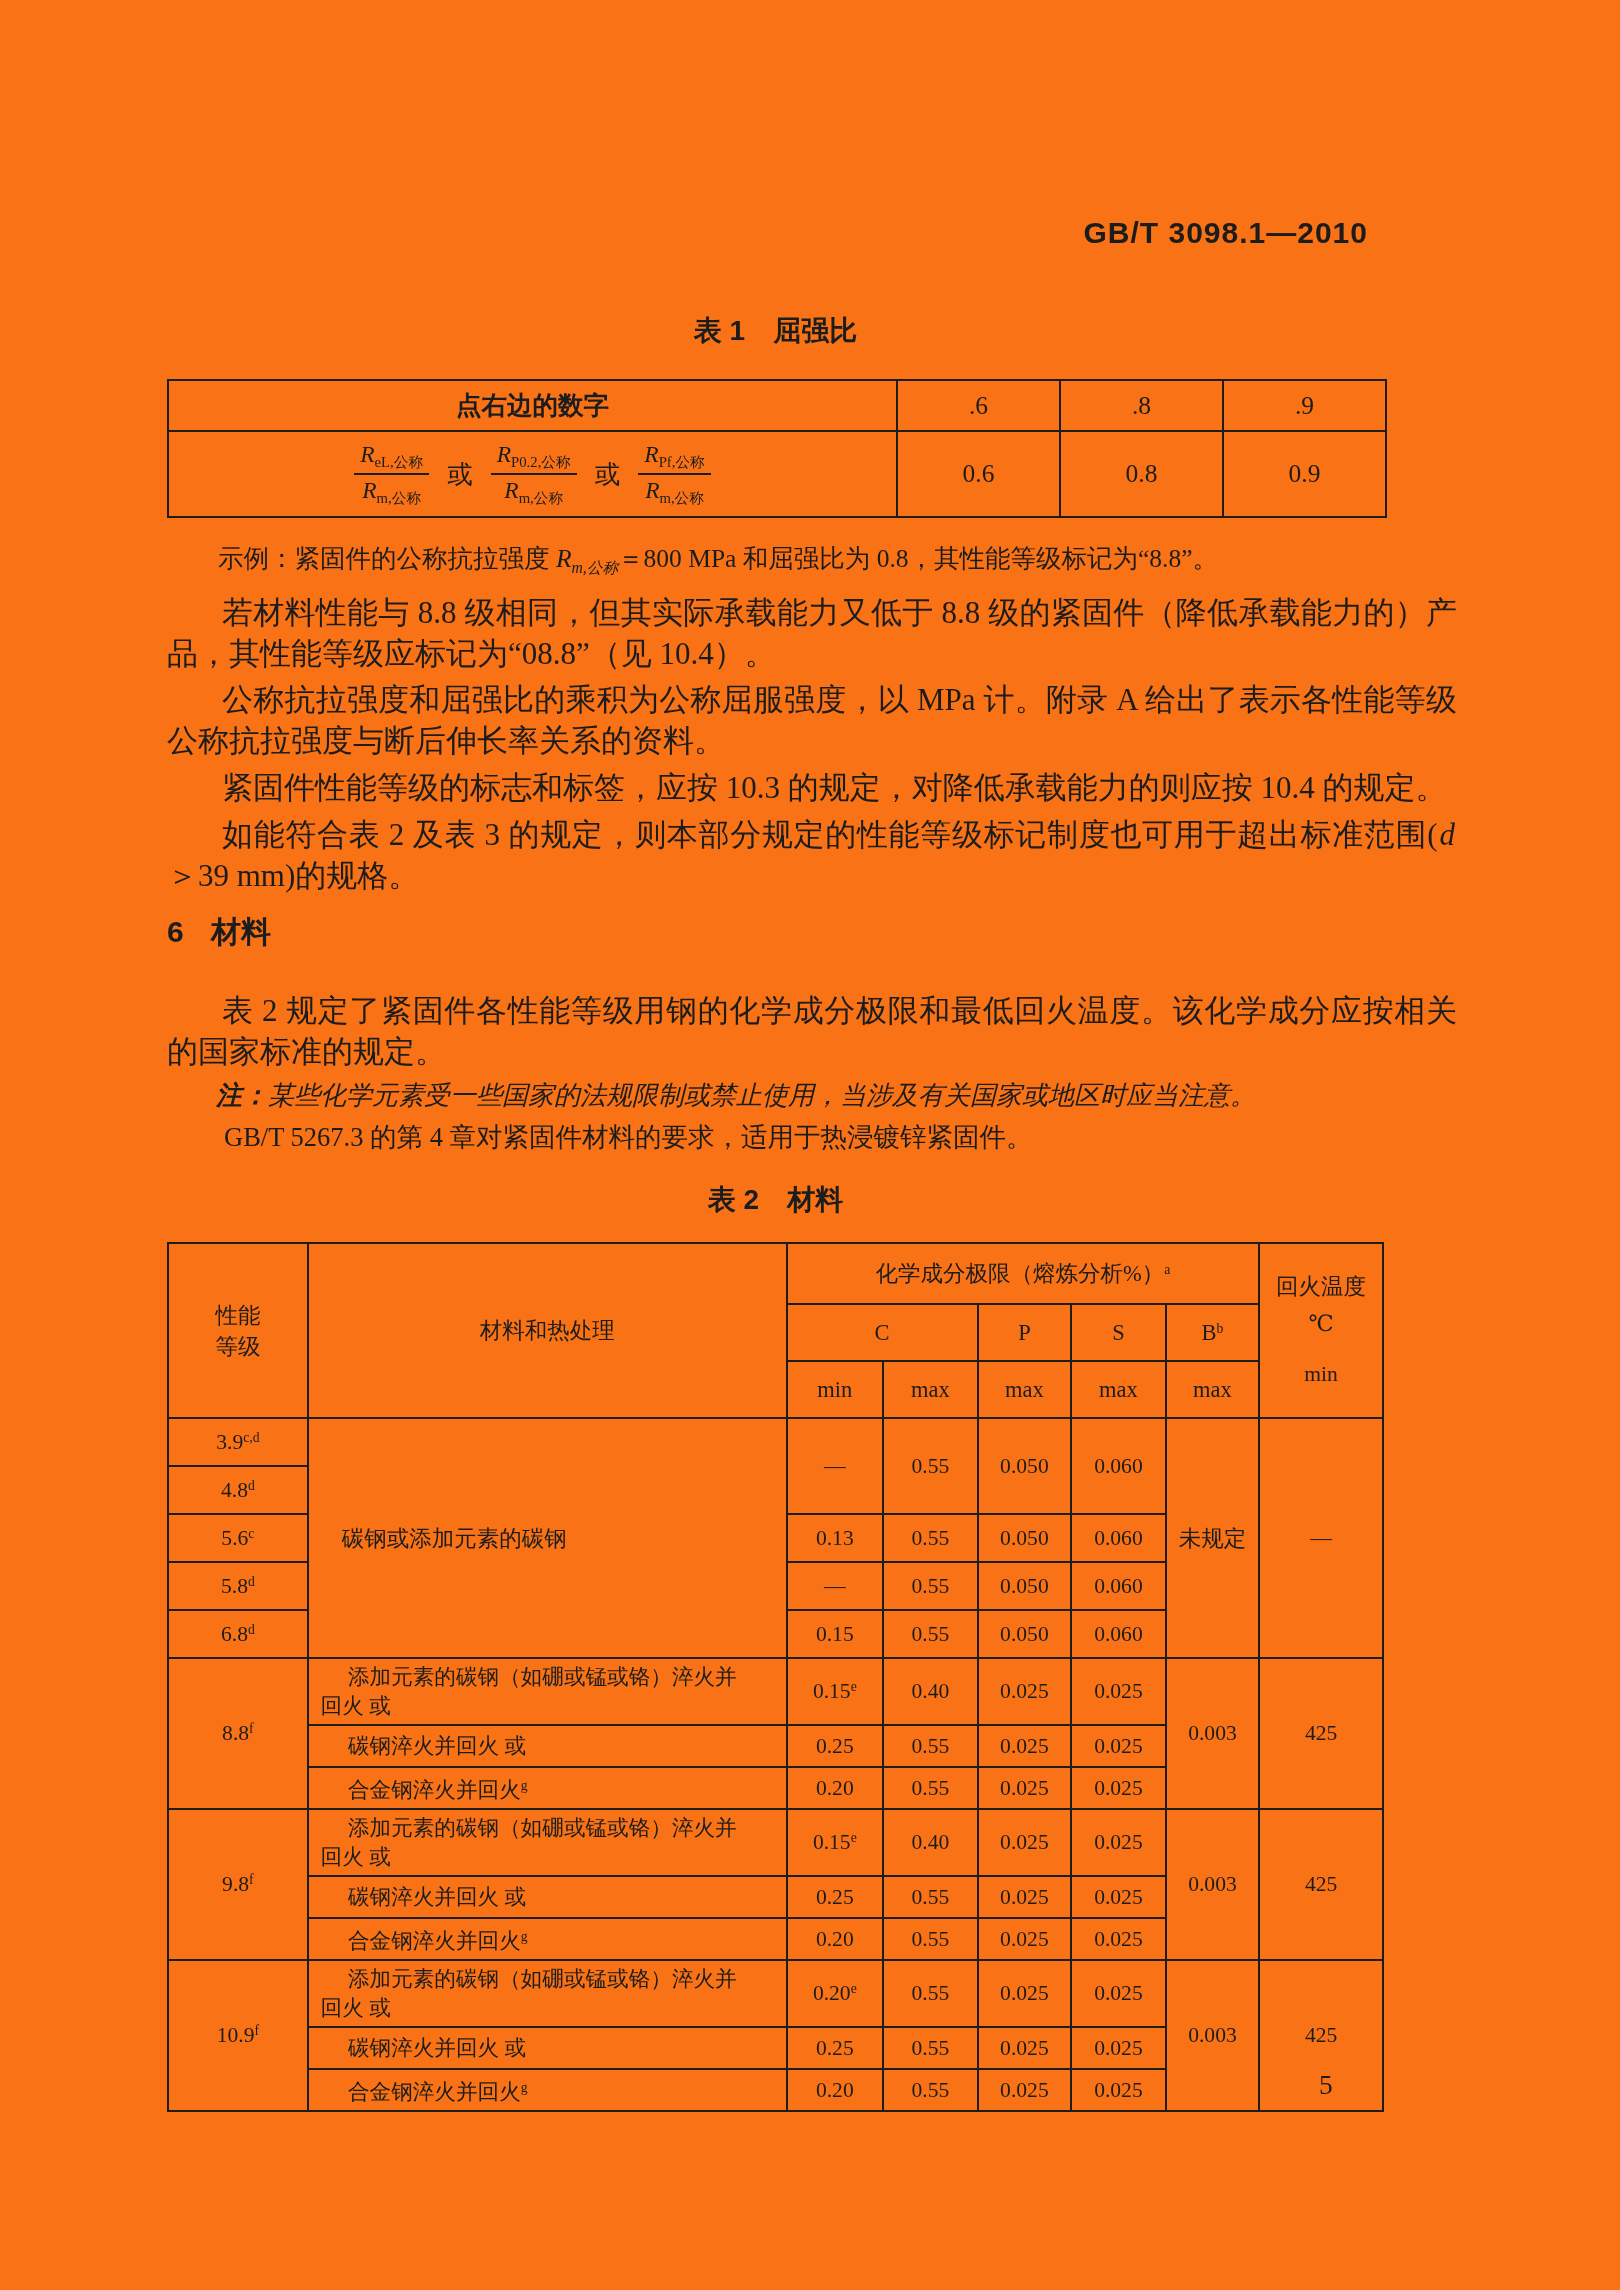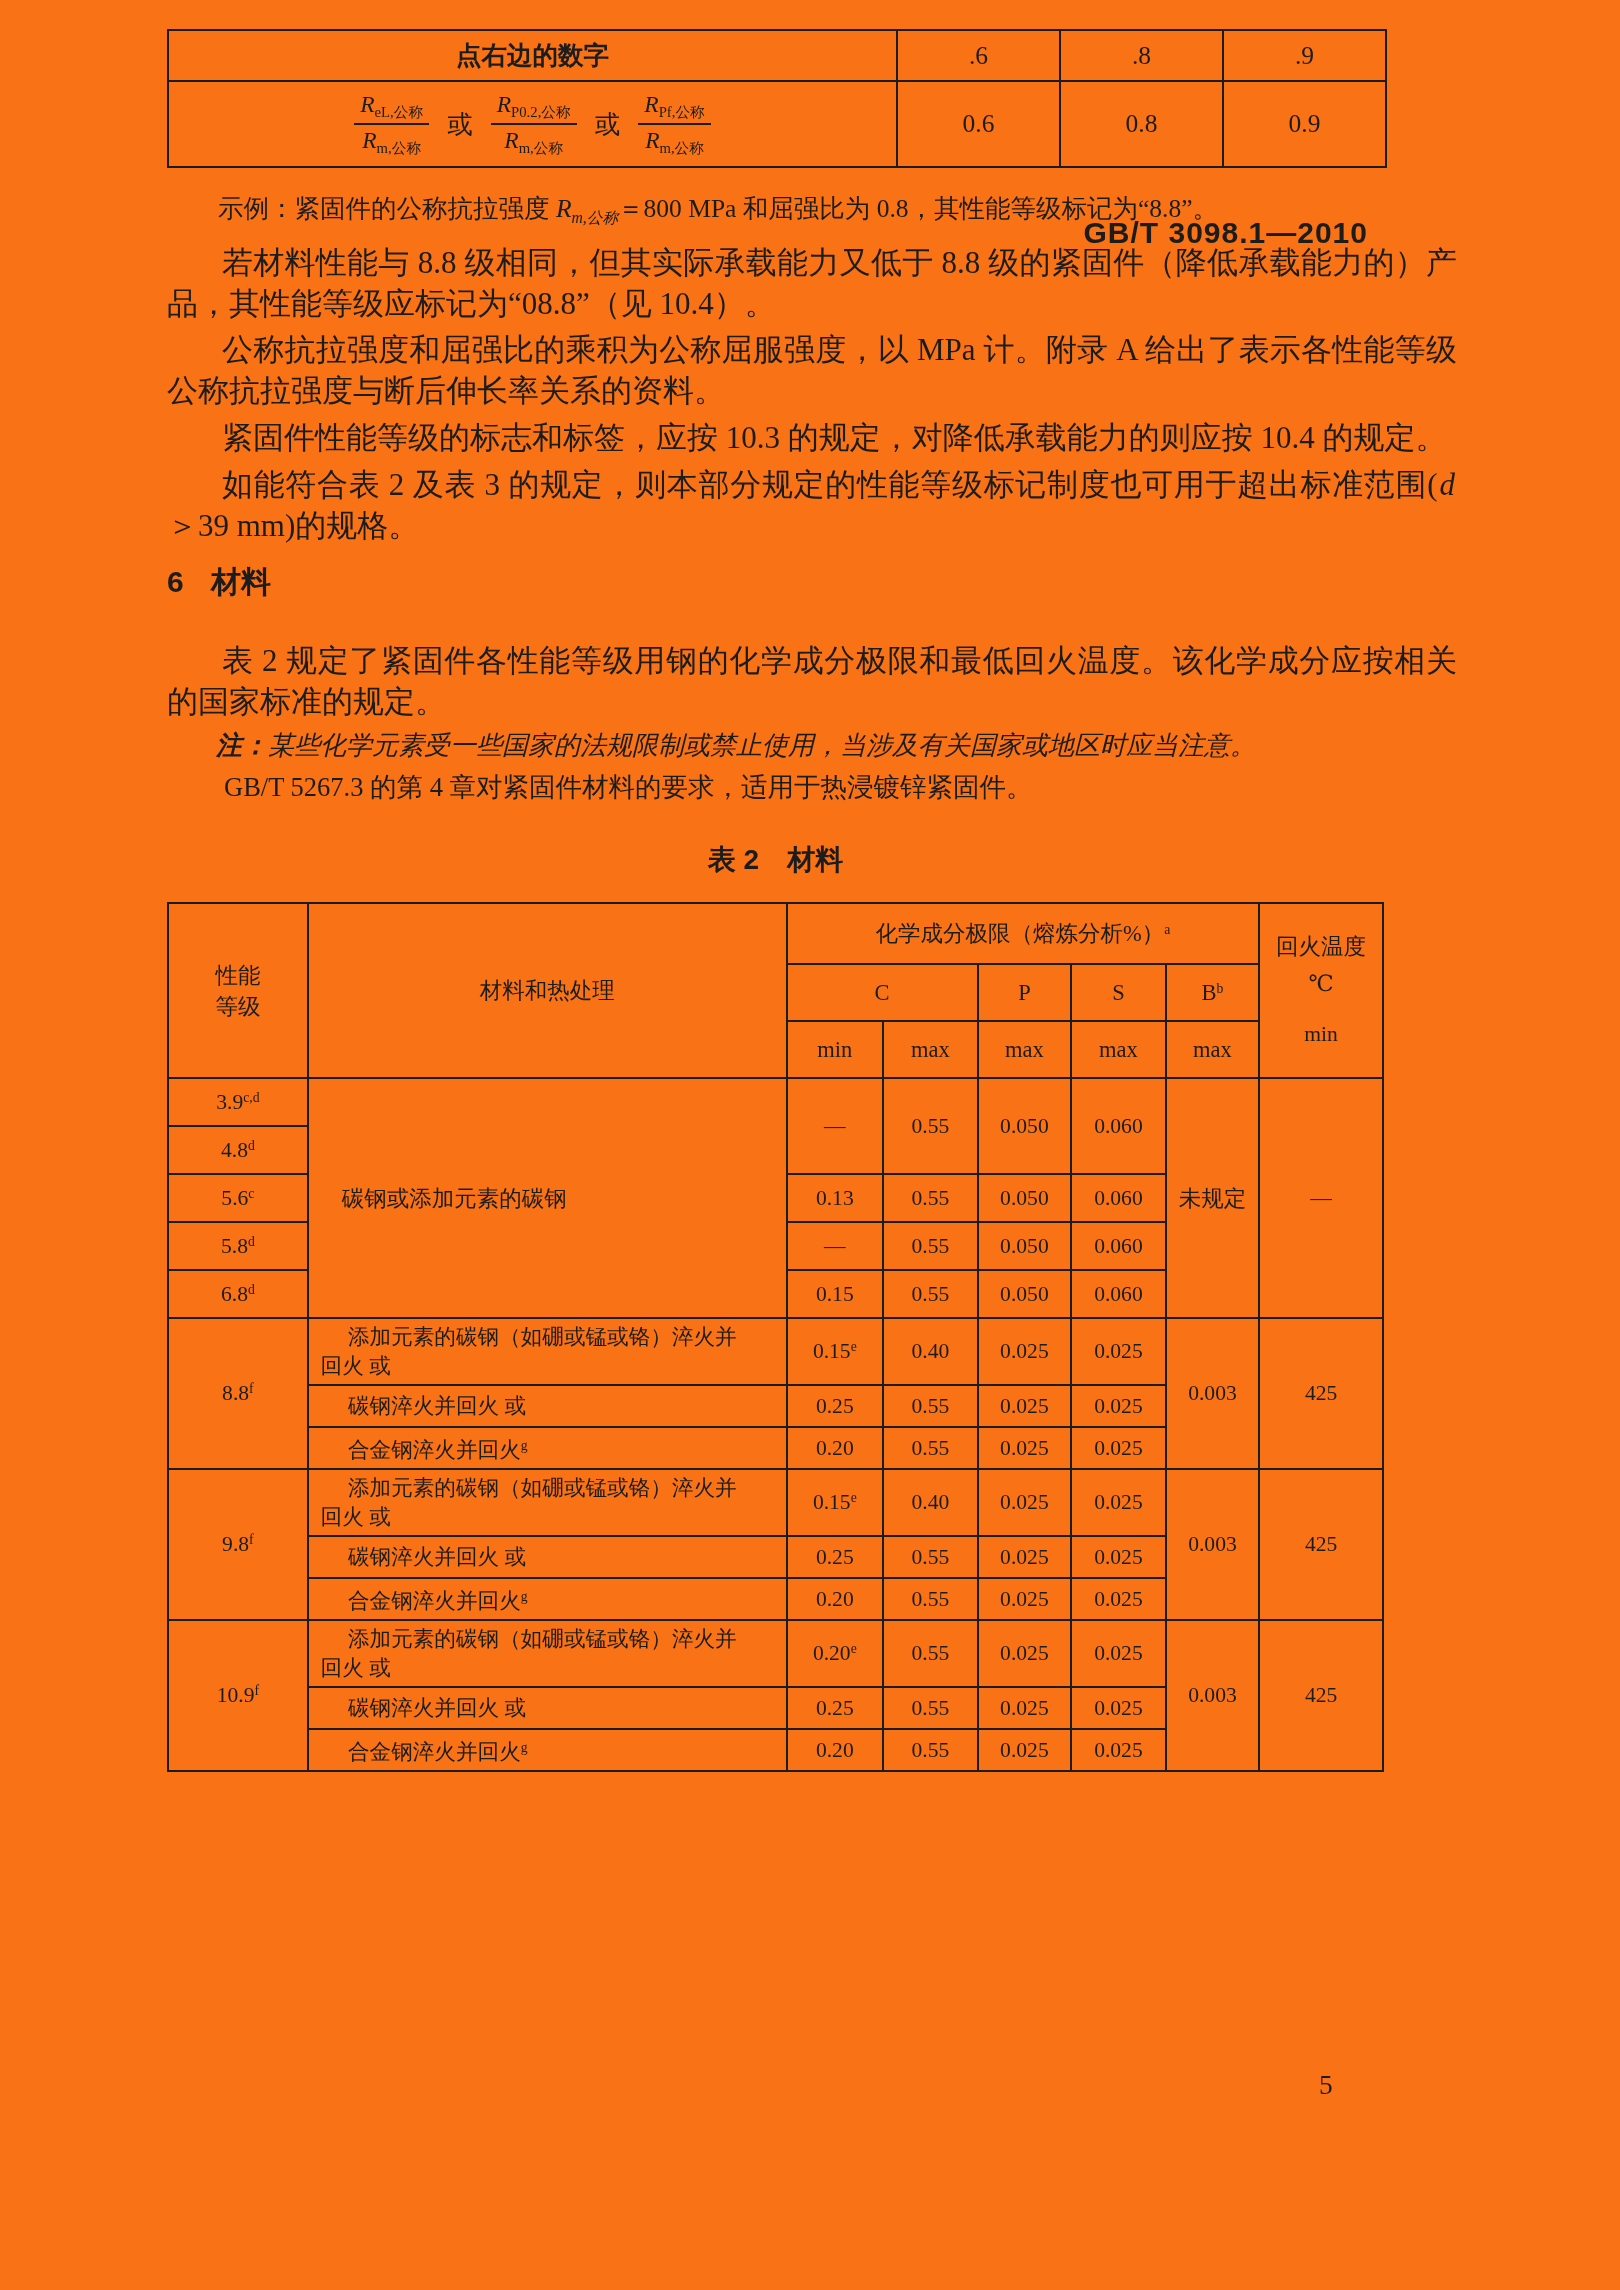--- a/index.html
+++ b/index.html
@@ -18,21 +18,21 @@
     font-weight:bold;font-size:30px;letter-spacing:1px;
   }
   .content{position:absolute;left:167px;top:0;width:1290px;}
 
   .tbl-title{
     width:1217px;text-align:center;
     font-family:"Liberation Sans","DejaVu Sans",sans-serif;
     font-weight:bold;font-size:28px;
   }
   .t1-title{margin-top:312px;}
-  .t2-title{margin-top:33px;}
+  .t2-title{margin-top:23px;}
 
   table{border-collapse:collapse;table-layout:fixed;width:1217px;}
   .t1{margin-top:29px;border:2.9px solid #1c1c1c;}
   .t1 td{border:2px solid #1c1c1c;text-align:center;vertical-align:middle;font-size:25.5px;padding:3.9px;}
   .t1 .lbl{font-family:"Liberation Sans","DejaVu Sans",sans-serif;font-weight:bold;}
   .t1 tr.r1{height:51px;}
   .t1 tr.r2{height:86px;}
 
   .frac{display:inline-block;vertical-align:middle;text-align:center;font-size:23.5px;line-height:1.15;}
   .frac .ft{display:block;border-bottom:2px solid #1c1c1c;padding:1px 5.9px 2px 5.9px;}
@@ -81,20 +81,21 @@
 </style>
 </head>
 <body>
 
 <div class="page">
 
   <div class="doc-header">GB/T 3098.1—2010</div>
 
   <div class="content">
 
+    <div class="tbl-title t1-title">表 1　屈强比</div>
 
     <table class="t1">
       <colgroup>
           <col style="width:729px">
           <col style="width:163px">
           <col style="width:163px">
           <col style="width:163px">
         </colgroup>
       <tbody>
           <tr class="r1">

